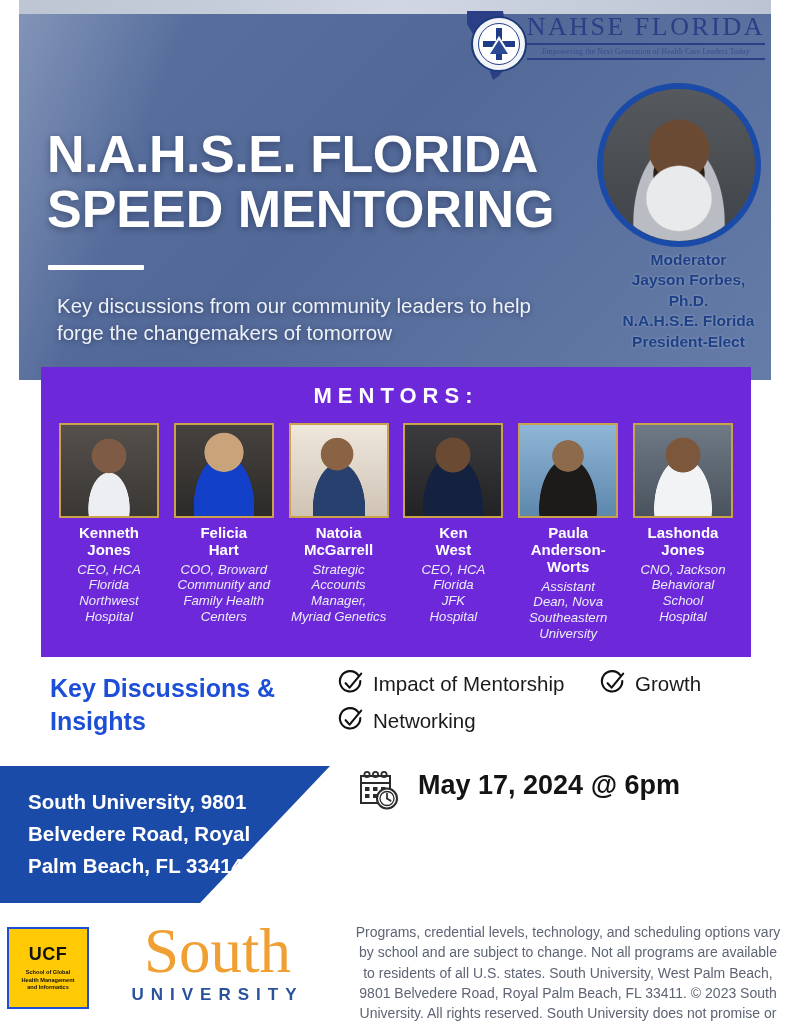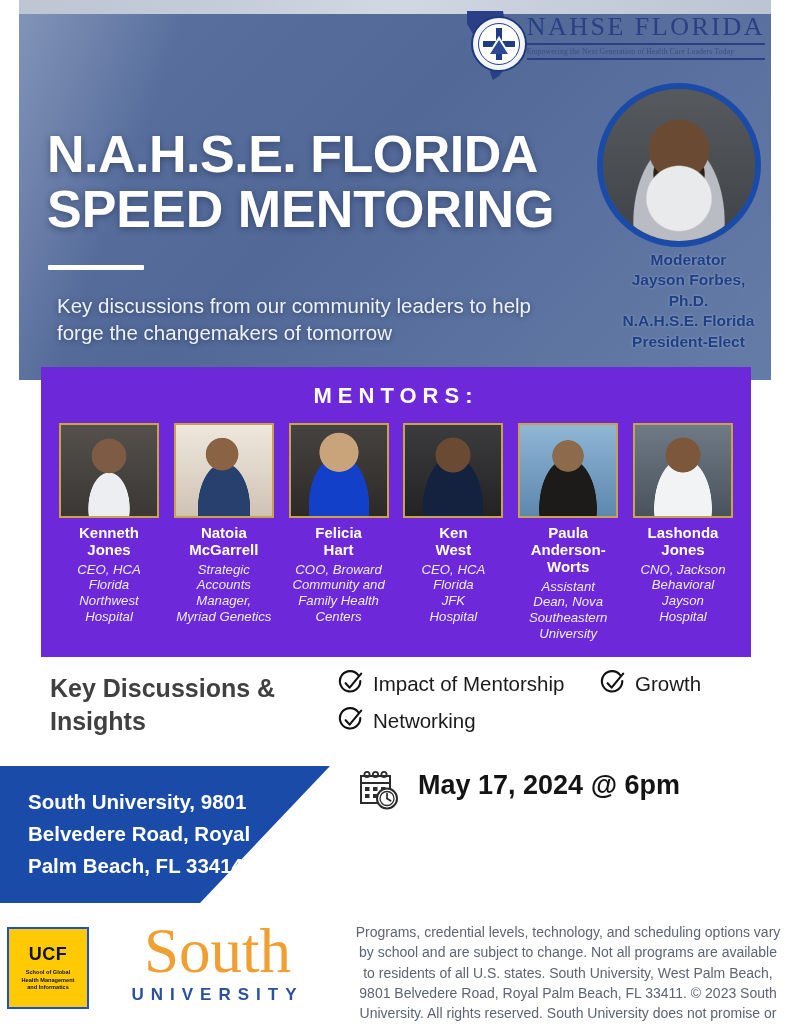--- a/index.html
+++ b/index.html
@@ -71,21 +71,21 @@
     border-left:9px solid transparent;border-right:9px solid transparent;border-bottom:14px solid #2a4a96;
   }
   .logo-text{padding-top:6px;}
   .logo-title{
     font-family:"Liberation Serif","DejaVu Serif",serif;
     font-size:26px;letter-spacing:2.5px;color:#2a3f85;font-weight:400;line-height:1;
   }
   .logo-rule{height:2px;background:#2a3f85;margin:3px 0 2px;}
   .logo-tag{
     font-family:"Liberation Serif","DejaVu Serif",serif;
-    font-size:7.6px;color:#3a4d8f;letter-spacing:.2px;white-space:nowrap;
+    font-size:7.6px;color:#3a4d8f;letter-spacing:.2px;white-space:nowrap;text-align:center;
   }
   .logo-rule2{height:2px;background:#2a3f85;margin-top:2px;}
 
   
   .mod-circle{
     position:absolute;left:597px;top:83px;width:152px;height:152px;border-radius:50%;
     border:6px solid #1b4ba8;overflow:hidden;background:#4c4f52;
   }
   .mod-face{
     position:absolute;inset:0;
@@ -141,21 +141,21 @@
   .mname{
     color:#fff;font-weight:bold;font-size:15px;line-height:1.13;margin-top:7px;
   }
   .mtitle{
     color:#e9edf6;font-style:italic;font-size:13.2px;line-height:1.18;margin-top:3px;
   }
 
   
   .kd-title{
     position:absolute;left:50px;top:672px;width:260px;
-    color:#404040;font-weight:bold;font-size:25px;line-height:1.3;
+    color:#1d4ed8;font-weight:bold;font-size:25px;line-height:1.3;
   }
   .kd-grid{
     position:absolute;left:337px;top:670px;width:450px;
   }
   .kd-line{display:flex;gap:0;margin-bottom:10px;}
   .kd-item{display:flex;align-items:center;gap:9px;}
   .kd-a{width:262px;}
   .kd-check{width:27px;height:27px;flex:0 0 27px;}
   .kd-label{color:#1b1b1b;font-size:20.5px;white-space:nowrap;}
 
@@ -265,46 +265,46 @@
             <div>Jones</div>
           </div>
           <div class="mtitle">
             <div>CEO, HCA</div>
             <div>Florida</div>
             <div>Northwest</div>
             <div>Hospital</div>
           </div>
         </div>
         <div class="mcard">
+          <div class="mphoto p1"></div>
+          <div class="mname">
+            <div>Felicia</div>
+            <div>Hart</div>
+          </div>
+          <div class="mtitle">
+            <div>COO, Broward</div>
+            <div>Community and</div>
+            <div>Family Health</div>
+            <div>Centers</div>
+          </div>
+        </div>
+        <div class="mcard">
           <div class="mphoto p2"></div>
           <div class="mname">
             <div>Natoia</div>
             <div>McGarrell</div>
           </div>
           <div class="mtitle">
             <div>Strategic</div>
             <div>Accounts</div>
             <div>Manager,</div>
             <div>Myriad Genetics</div>
           </div>
         </div>
         <div class="mcard">
-          <div class="mphoto p1"></div>
-          <div class="mname">
-            <div>Felicia</div>
-            <div>Hart</div>
-          </div>
-          <div class="mtitle">
-            <div>COO, Broward</div>
-            <div>Community and</div>
-            <div>Family Health</div>
-            <div>Centers</div>
-          </div>
-        </div>
-        <div class="mcard">
           <div class="mphoto p3"></div>
           <div class="mname">
             <div>Ken</div>
             <div>West</div>
           </div>
           <div class="mtitle">
             <div>CEO, HCA</div>
             <div>Florida</div>
             <div>JFK</div>
             <div>Hospital</div>
@@ -325,21 +325,21 @@
         </div>
         <div class="mcard">
           <div class="mphoto p5"></div>
           <div class="mname">
             <div>Lashonda</div>
             <div>Jones</div>
           </div>
           <div class="mtitle">
             <div>CNO, Jackson</div>
             <div>Behavioral</div>
-            <div>Jayson</div>
+            <div>School</div>
             <div>Hospital</div>
           </div>
         </div>
       </div>
   </div>
 
   <div class="kd-title">Key Discussions &amp; Insights</div>
   <div class="kd-grid">
     <div class="kd-line">
       <div class="kd-item kd-a">

